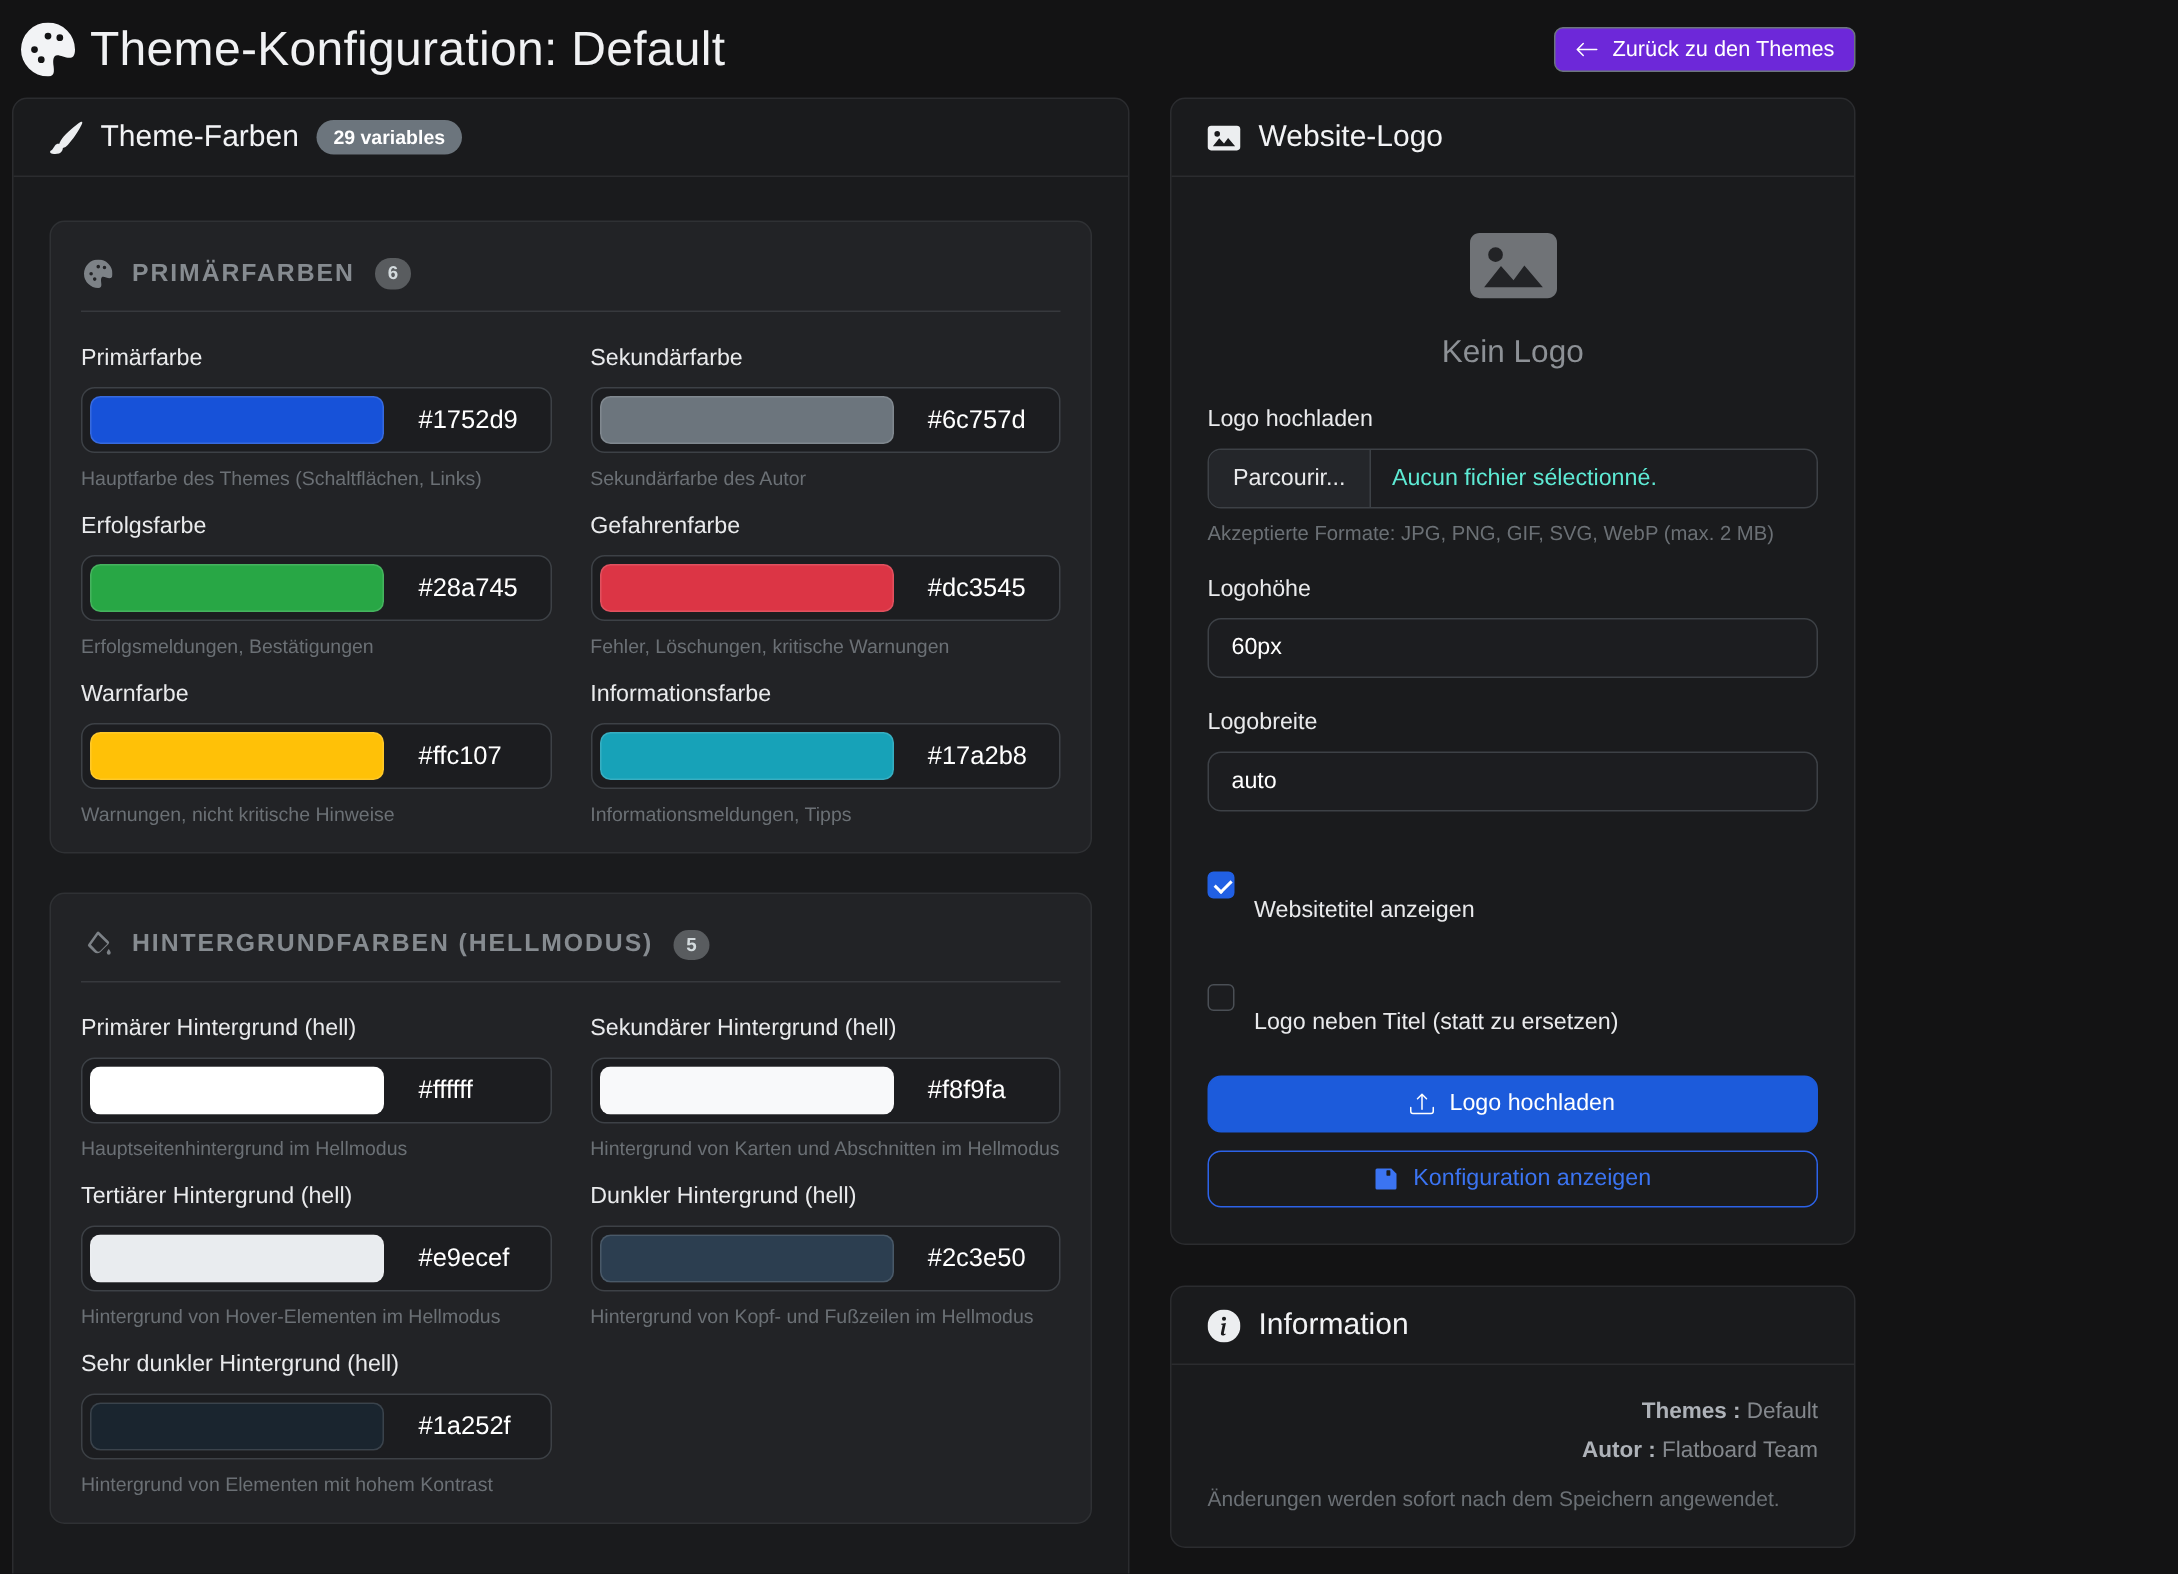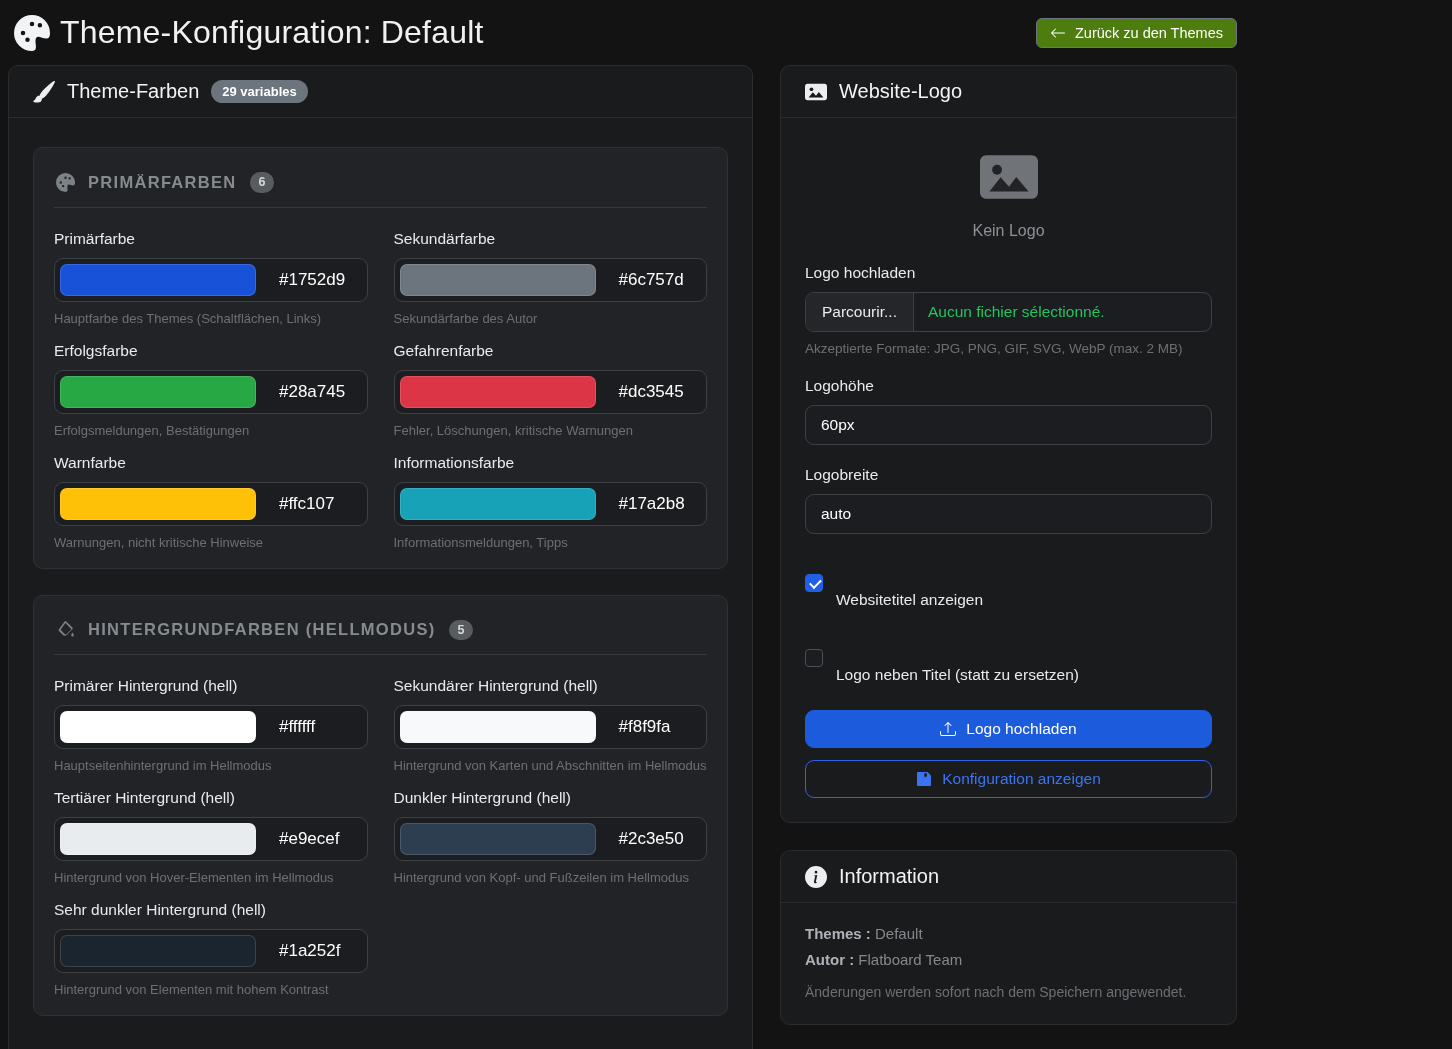--- a/index.html
+++ b/index.html
@@ -11,21 +11,21 @@
     overflow:hidden;
   }
   .page { width:1264px; height:1049px; overflow:hidden; }
 
   
   .topbar { display:flex; align-items:center; justify-content:space-between;
             padding:14px 27px 14px 14px; }
   .title-wrap { display:flex; align-items:center; gap:10px; }
   .title-wrap svg { width:36px; height:36px; color:#f2f3f5; }
   h1 { font-size:32px; font-weight:500; color:#f0f1f3; letter-spacing:.2px; }
-  .btn-back { display:flex; align-items:center; gap:9px; background:#4d7c0f;
+  .btn-back { display:flex; align-items:center; gap:9px; background:#6d28d9;
               border:1px solid #6c757d; color:#fff; font-size:14.5px;
               padding:6px 13px; border-radius:6px; cursor:pointer;
               font-family:"Liberation Sans", sans-serif; }
   .btn-back svg { width:16px; height:16px; }
 
   
   .layout { display:flex; gap:27px; padding:0 27px 0 8px; align-items:flex-start; }
   .card { background:#1a1b1d; border:1px solid #2b2c2f; border-radius:10px;
           --cutout:#1a1b1d; }
   .card-header { display:flex; align-items:center; gap:12px; padding:13px 24px;
@@ -59,30 +59,30 @@
   .hex-cell { display:flex; align-items:center; padding-left:18px; color:#fff;
               font-size:17px; flex:1; cursor:text; }
   .field-help { font-size:13px; color:#6b7075; margin-top:9px; }
 
   
   .right-col { width:457px; flex:none; }
   .right-body { padding:22px 24px 24px; }
 
   .logo-placeholder { text-align:center; margin:8px 0 24px; }
   .logo-placeholder svg { width:58px; height:58px; color:#707377; }
-  .no-logo { color:#8d9196; font-size:16px; margin-top:12px; }
+  .no-logo { color:#8d9196; font-size:21px; margin-top:12px; }
 
   .form-label { font-size:15.5px; color:#e9eaec; margin-bottom:10px; }
   .mt { margin-top:21px; }
 
   .file-input { display:flex; height:40px; background:#1c1d20; border:1px solid #3d4146;
                 border-radius:9px; overflow:hidden; font-size:15.5px; cursor:pointer; }
   .file-btn { display:flex; align-items:center; padding:0 16px; background:#24262a;
               border-right:1px solid #3d4146; color:#e9eaec; white-space:nowrap; }
-  .file-text { display:flex; align-items:center; padding:0 14px; color:#22c55e;text-align:right; }
+  .file-text { display:flex; align-items:center; padding:0 14px; color:#5eead4;text-align:right; }
   .help-line { font-size:13.5px; color:#6b7075; margin-top:9px; }
 
   .text-input { display:flex; align-items:center; height:40px; background:#1c1d20;
                 border:1px solid #3d4146; border-radius:9px; padding:0 15px;
                 color:#fff; font-size:15.5px; cursor:text; }
 
   .check-row { display:flex; align-items:center; gap:13px; margin-top:22px; }
   .checkbox { position:relative; width:18px; height:18px; flex:none; border-radius:4px;
               border:1px solid #4a4f55; background:#1c1d20; cursor:pointer; }
   .checkbox.checked { background:#2160e4; border-color:#2160e4; }
@@ -94,21 +94,21 @@
   .btn { width:100%; height:38px; border-radius:9px; font-size:15.5px;
          display:flex; align-items:center; justify-content:center; gap:10px;
          cursor:pointer; font-family:"Liberation Sans", sans-serif; }
   .btn svg { width:16px; height:16px; }
   .btn-primary { margin-top:26px; background:#1c5bdb; border:1px solid #1c5bdb; color:#fff; }
   .btn-outline { margin-top:12px; background:transparent; border:1px solid #2c63e9;
                  color:#3b74f2; }
 
   .info-card { margin-top:27px; }
   .info-body { padding:22px 24px 24px; font-size:15px; }
-  .info-row { margin-bottom:9px; }
+  .info-row { margin-bottom:9px;text-align:right; }
   .info-label { font-weight:bold; color:#aeb2b8; }
   .info-value { color:#84888d; }
   .info-note { color:#6b7075; font-size:14px; margin-top:16px; }
 </style>
 </head>
 <body>
 
 <div class="page">
 
   <div class="topbar">

